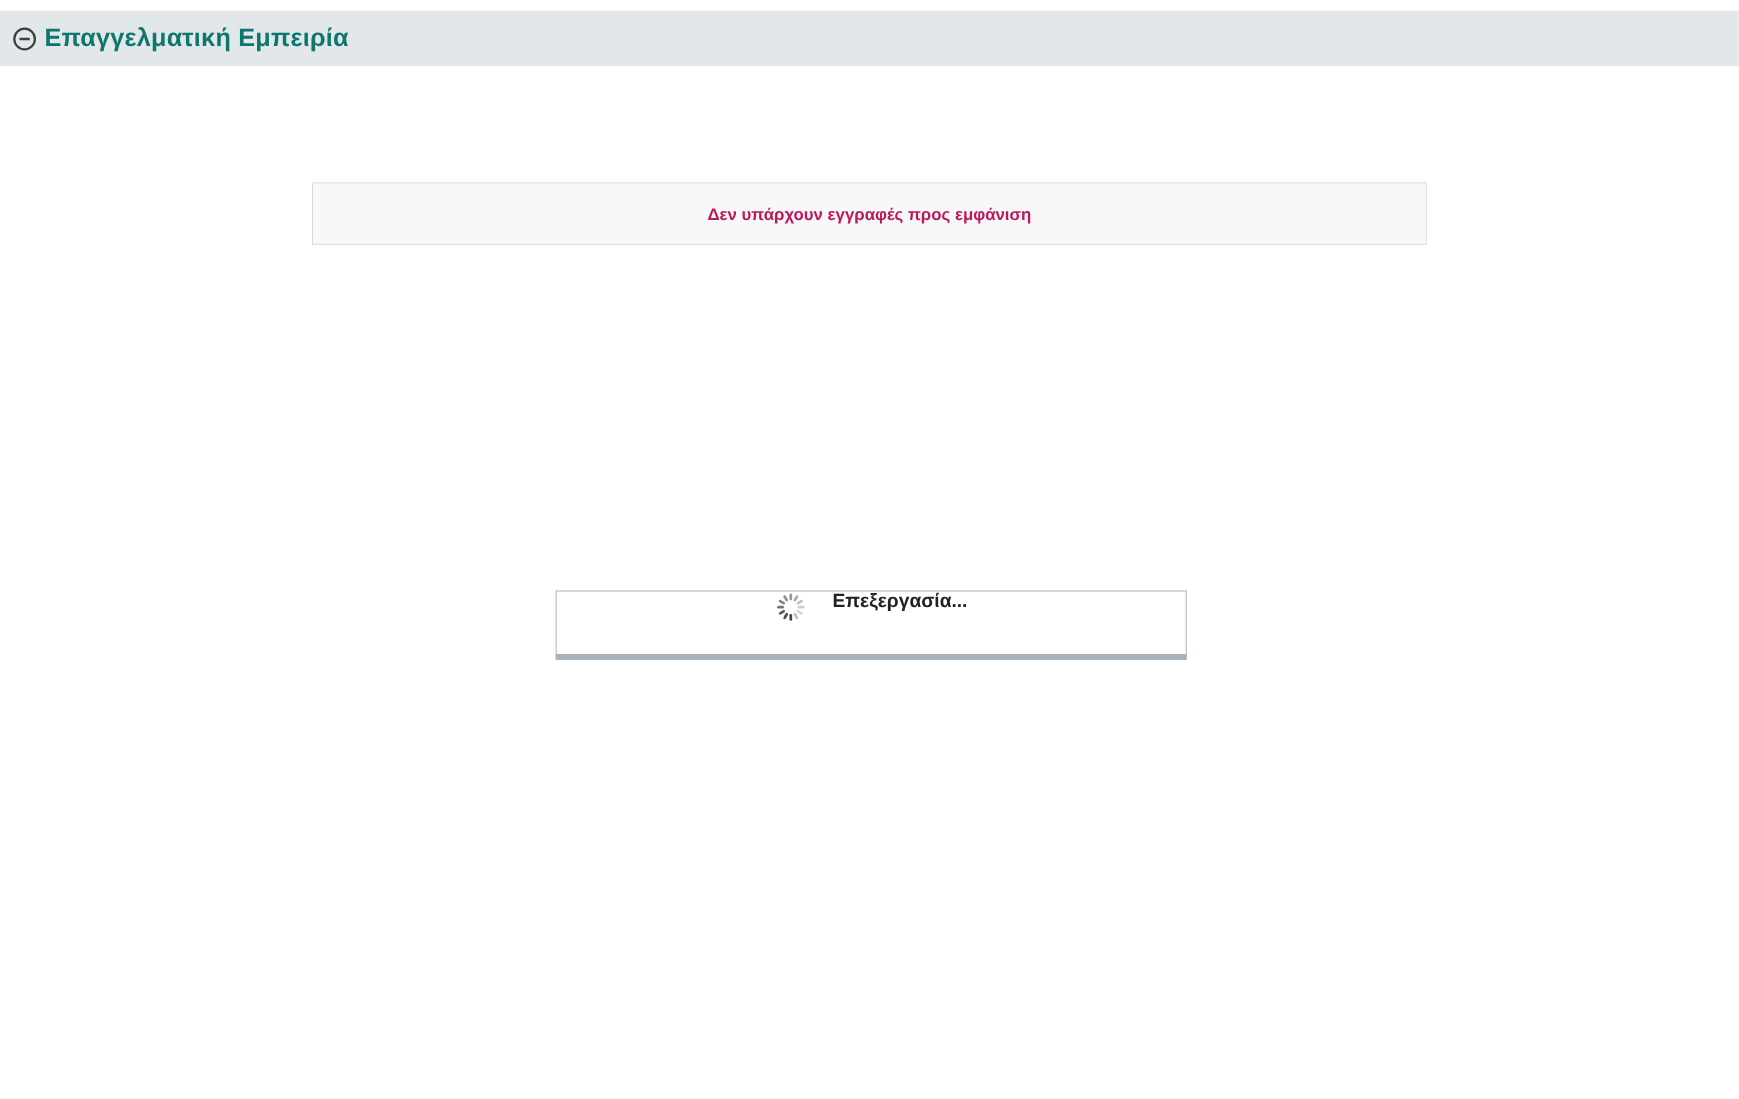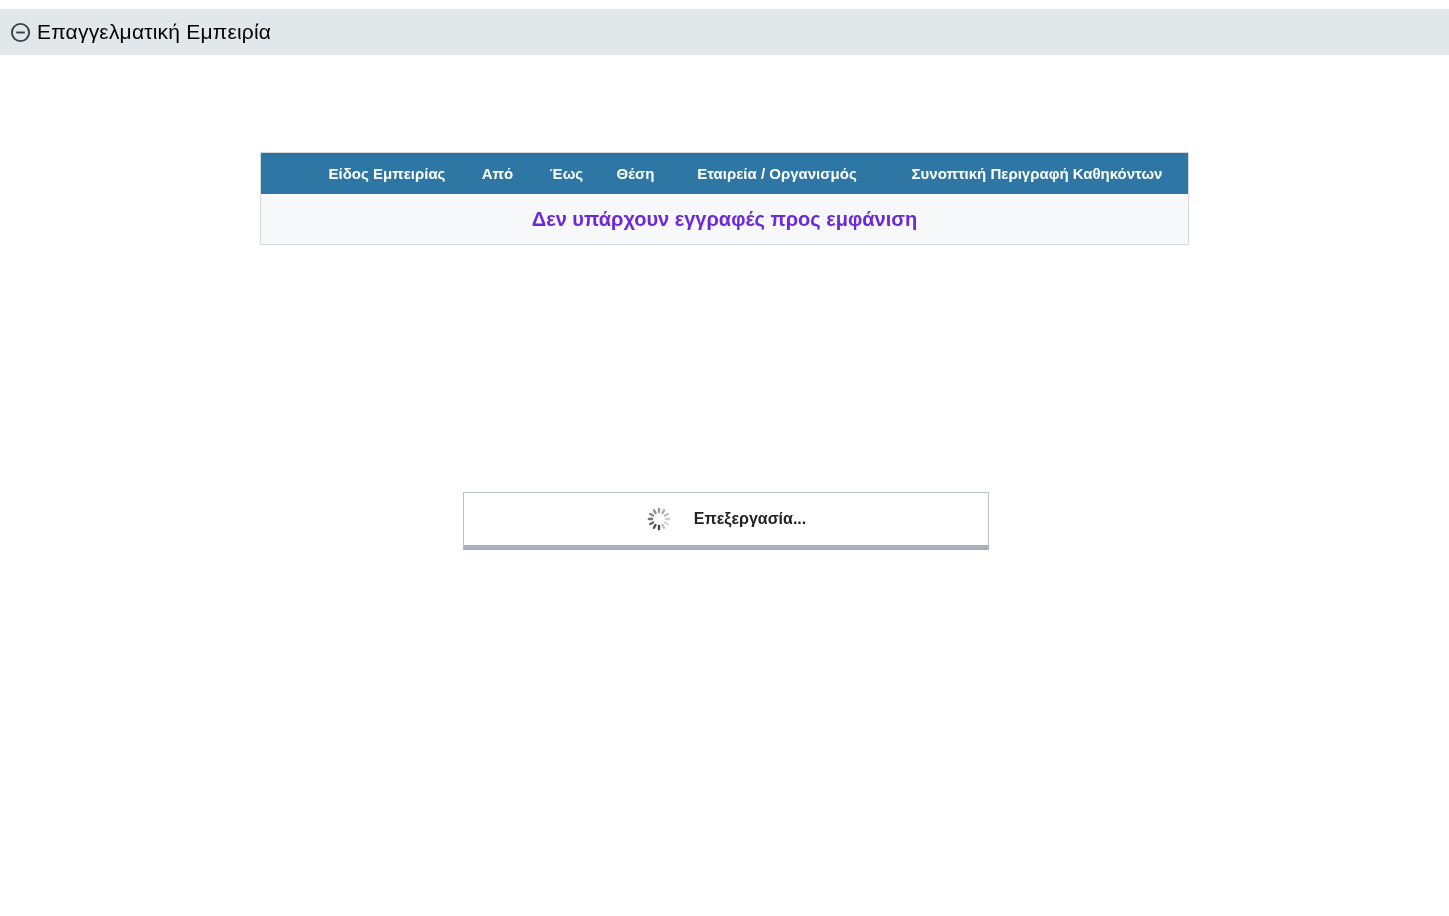--- a/index.html
+++ b/index.html
@@ -10,21 +10,21 @@
   }
 
   
   .topbar{
     position:absolute;top:9px;left:0;width:1449px;height:46px;
     background:#e2e8e9;display:flex;align-items:center;
     padding-left:10px;box-sizing:border-box;
   }
   .collapse-icon{width:21px;height:21px;display:block;flex:0 0 auto;cursor:pointer;}
   .section-title{
-    font-size:21px;font-weight:400;color:#000000;margin-left:6px;
+    font-size:21px;font-weight:700;color:#0f766e;margin-left:6px;
     letter-spacing:.2px;
   }
 
   
   .panel{
     position:absolute;left:260px;top:152px;width:929px;
     background:#f7f8fa;border:1px solid #d7dadd;box-sizing:border-box;
   }
   .toolbar{height:45px;display:flex;align-items:center;padding-left:14px;}
   .add-btn{
@@ -41,55 +41,46 @@
   .gcell{text-align:center;box-sizing:border-box;cursor:pointer;}
   .c0{width:48px;cursor:default;}
   .c1{width:156px;}
   .c2{width:65px;}
   .c3{width:73px;}
   .c4{width:65px;}
   .c5{width:218px;}
   .c6{flex:1;}
   .empty-row{
     height:50px;display:flex;align-items:center;justify-content:center;
-    font-weight:bold;font-size:20px;color:#6d28d9;background:#f7f8fa;
+    font-weight:bold;font-size:14px;color:#be185d;background:#f7f8fa;
   }
 
   
   .loading-dialog{
     position:absolute;left:463px;top:492px;width:526px;height:58px;
     background:#ffffff;border:1px solid #b9c1c6;border-bottom:5px solid #a9b2bc;
-    box-sizing:border-box;display:flex;align-items:center;justify-content:center;
+    box-sizing:border-box;display:flex;justify-content:center;
     gap:22px;
   }
   .spinner{width:26px;height:26px;animation:spin 1s steps(12) infinite;}
   @keyframes spin{from{transform:rotate(0deg);}to{transform:rotate(360deg);}}
   .loading-text{font-size:16px;font-weight:bold;color:#222;}
 </style>
 </head>
 <body>
 
 <div class="topbar">
   <svg class="collapse-icon" viewBox="0 0 22 22">
     <circle cx="11" cy="11" r="9" fill="none" stroke="#3b4045" stroke-width="2"></circle>
     <line x1="6.5" y1="11" x2="15.5" y2="11" stroke="#3b4045" stroke-width="2"></line>
   </svg>
   <span class="section-title">Επαγγελματική Εμπειρία</span>
 </div>
 
 <div class="panel">
-  <div class="ghead">
-    <div class="gcell c0"></div>
-    <div class="gcell c1">Είδος Εμπειρίας</div>
-    <div class="gcell c2">Από</div>
-    <div class="gcell c3">Έως</div>
-    <div class="gcell c4">Θέση</div>
-    <div class="gcell c5">Εταιρεία / Οργανισμός</div>
-    <div class="gcell c6">Συνοπτική Περιγραφή Καθηκόντων</div>
-  </div>
   <div class="empty-row">Δεν υπάρχουν εγγραφές προς εμφάνιση</div>
 </div>
 
 <div class="loading-dialog">
   <svg class="spinner" viewBox="0 0 32 32">
     <g fill="#444">
       <rect x="14.6" y="2" width="2.8" height="7" rx="1.4" opacity="0.55"></rect>
       <rect x="14.6" y="2" width="2.8" height="7" rx="1.4" opacity="0.45" transform="rotate(30 16 16)"></rect>
       <rect x="14.6" y="2" width="2.8" height="7" rx="1.4" opacity="0.35" transform="rotate(60 16 16)"></rect>
       <rect x="14.6" y="2" width="2.8" height="7" rx="1.4" opacity="0.28" transform="rotate(90 16 16)"></rect>

